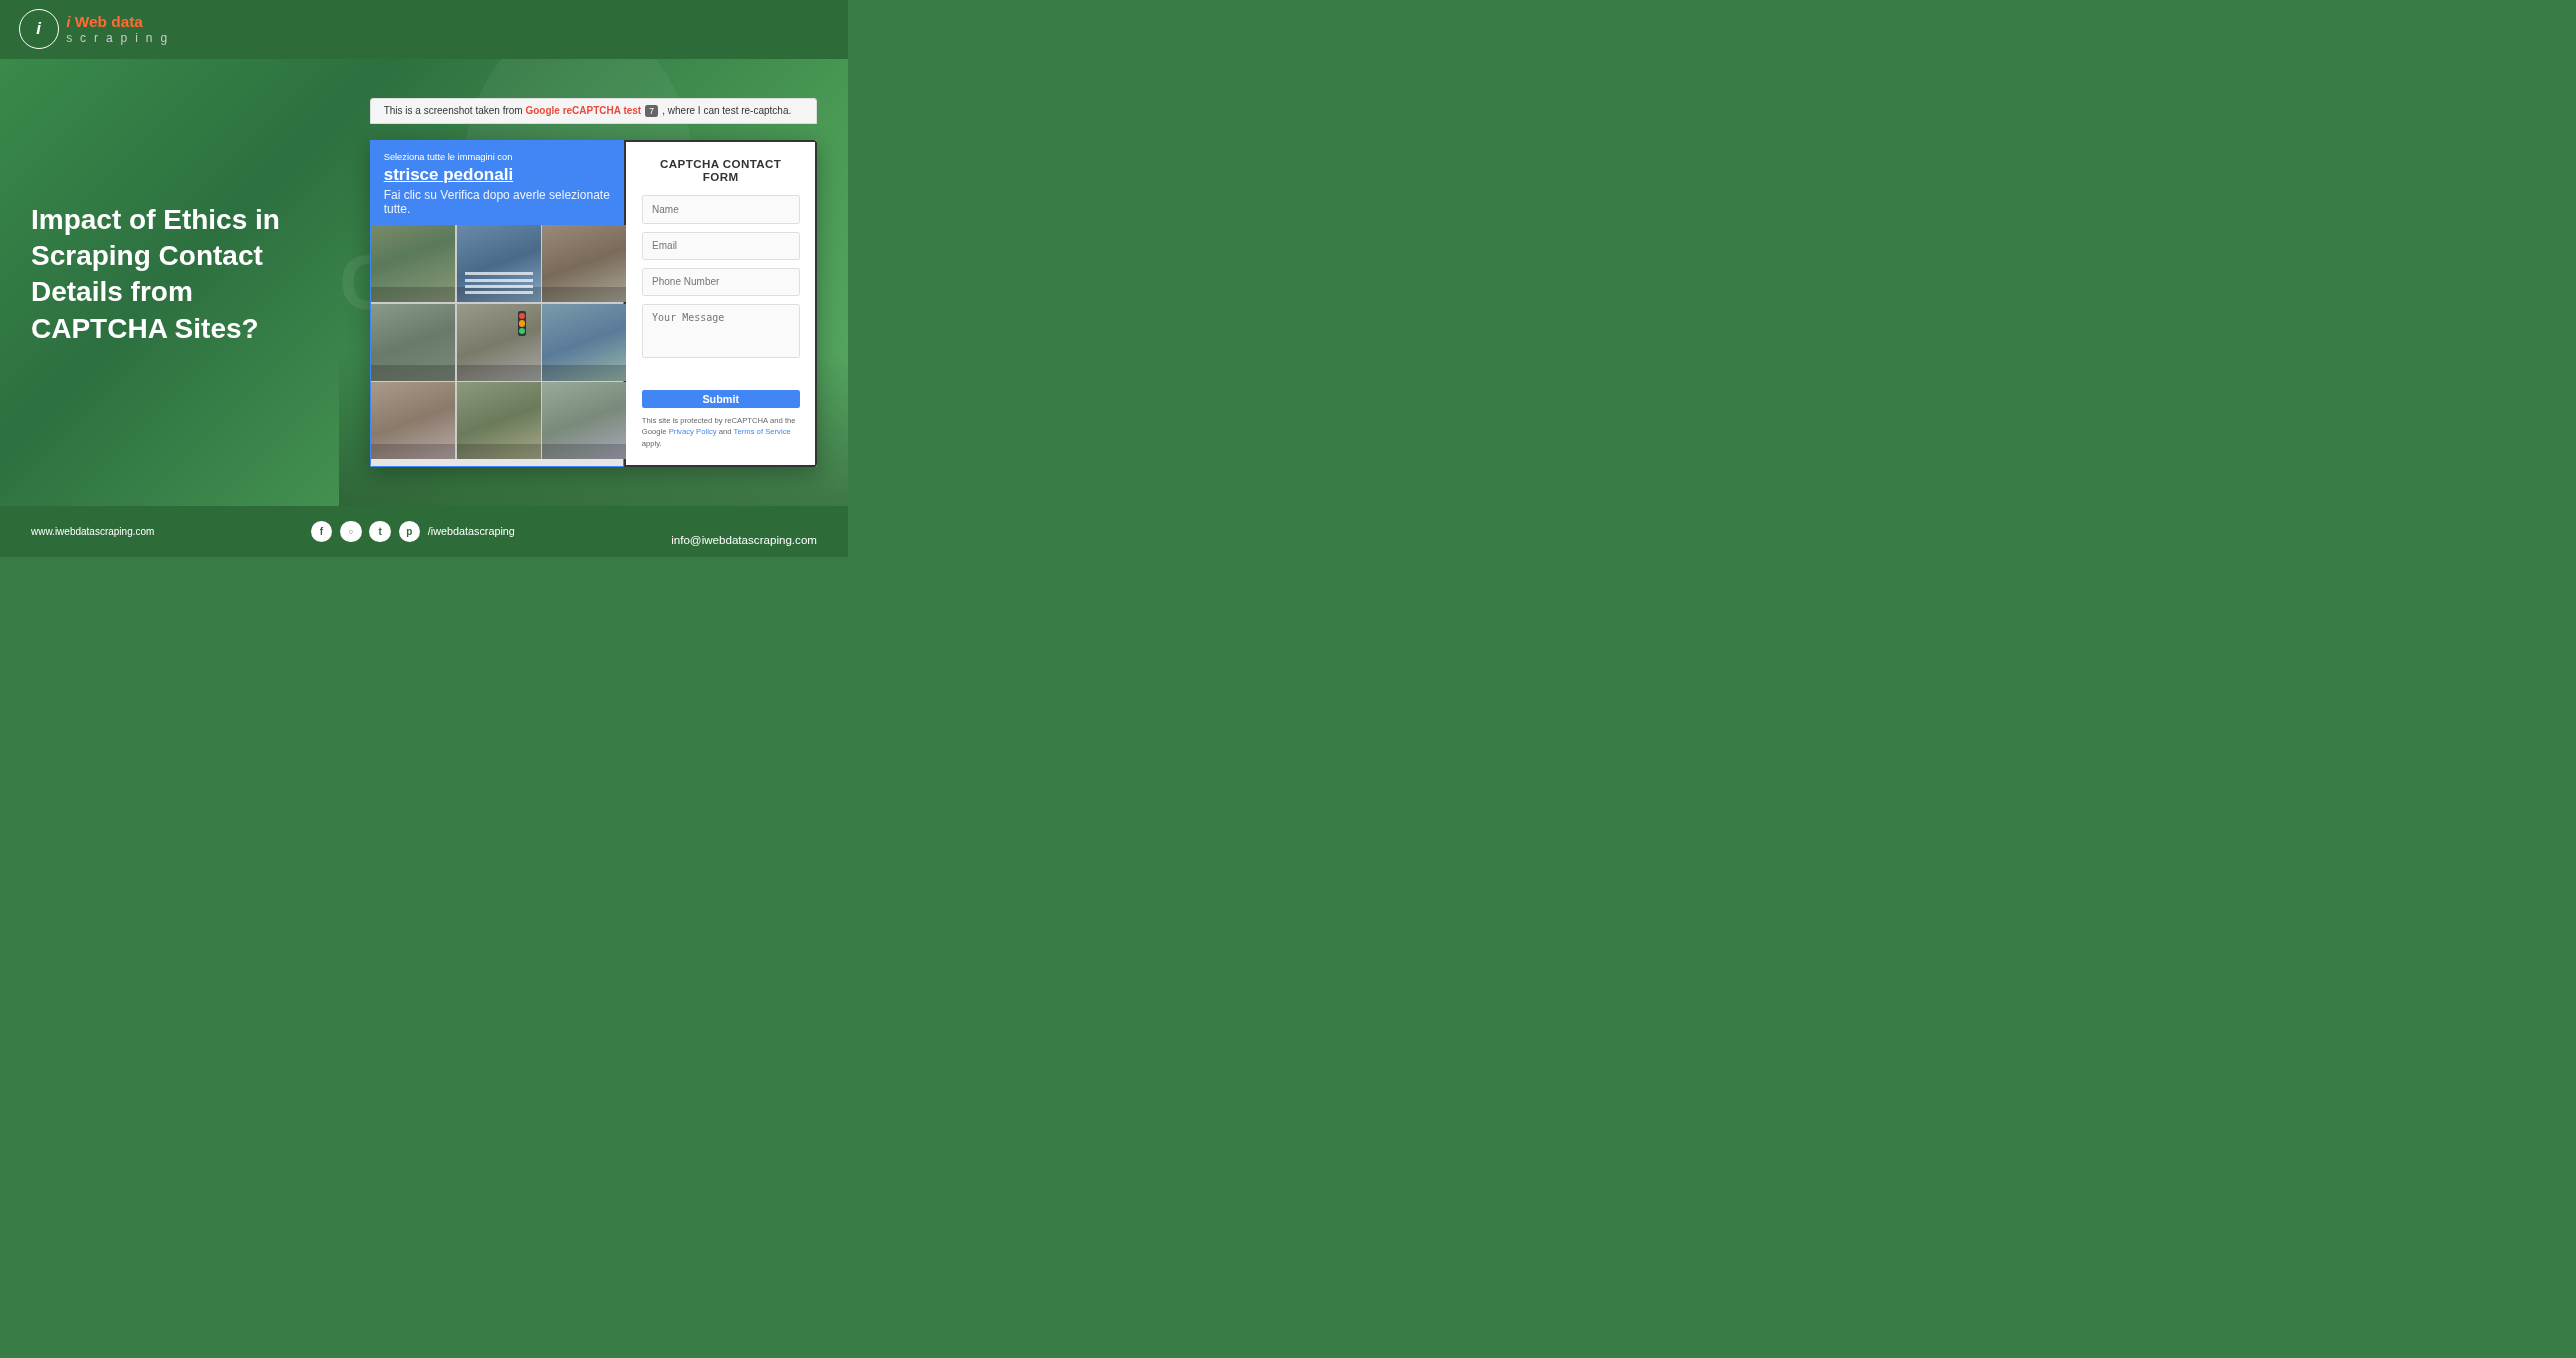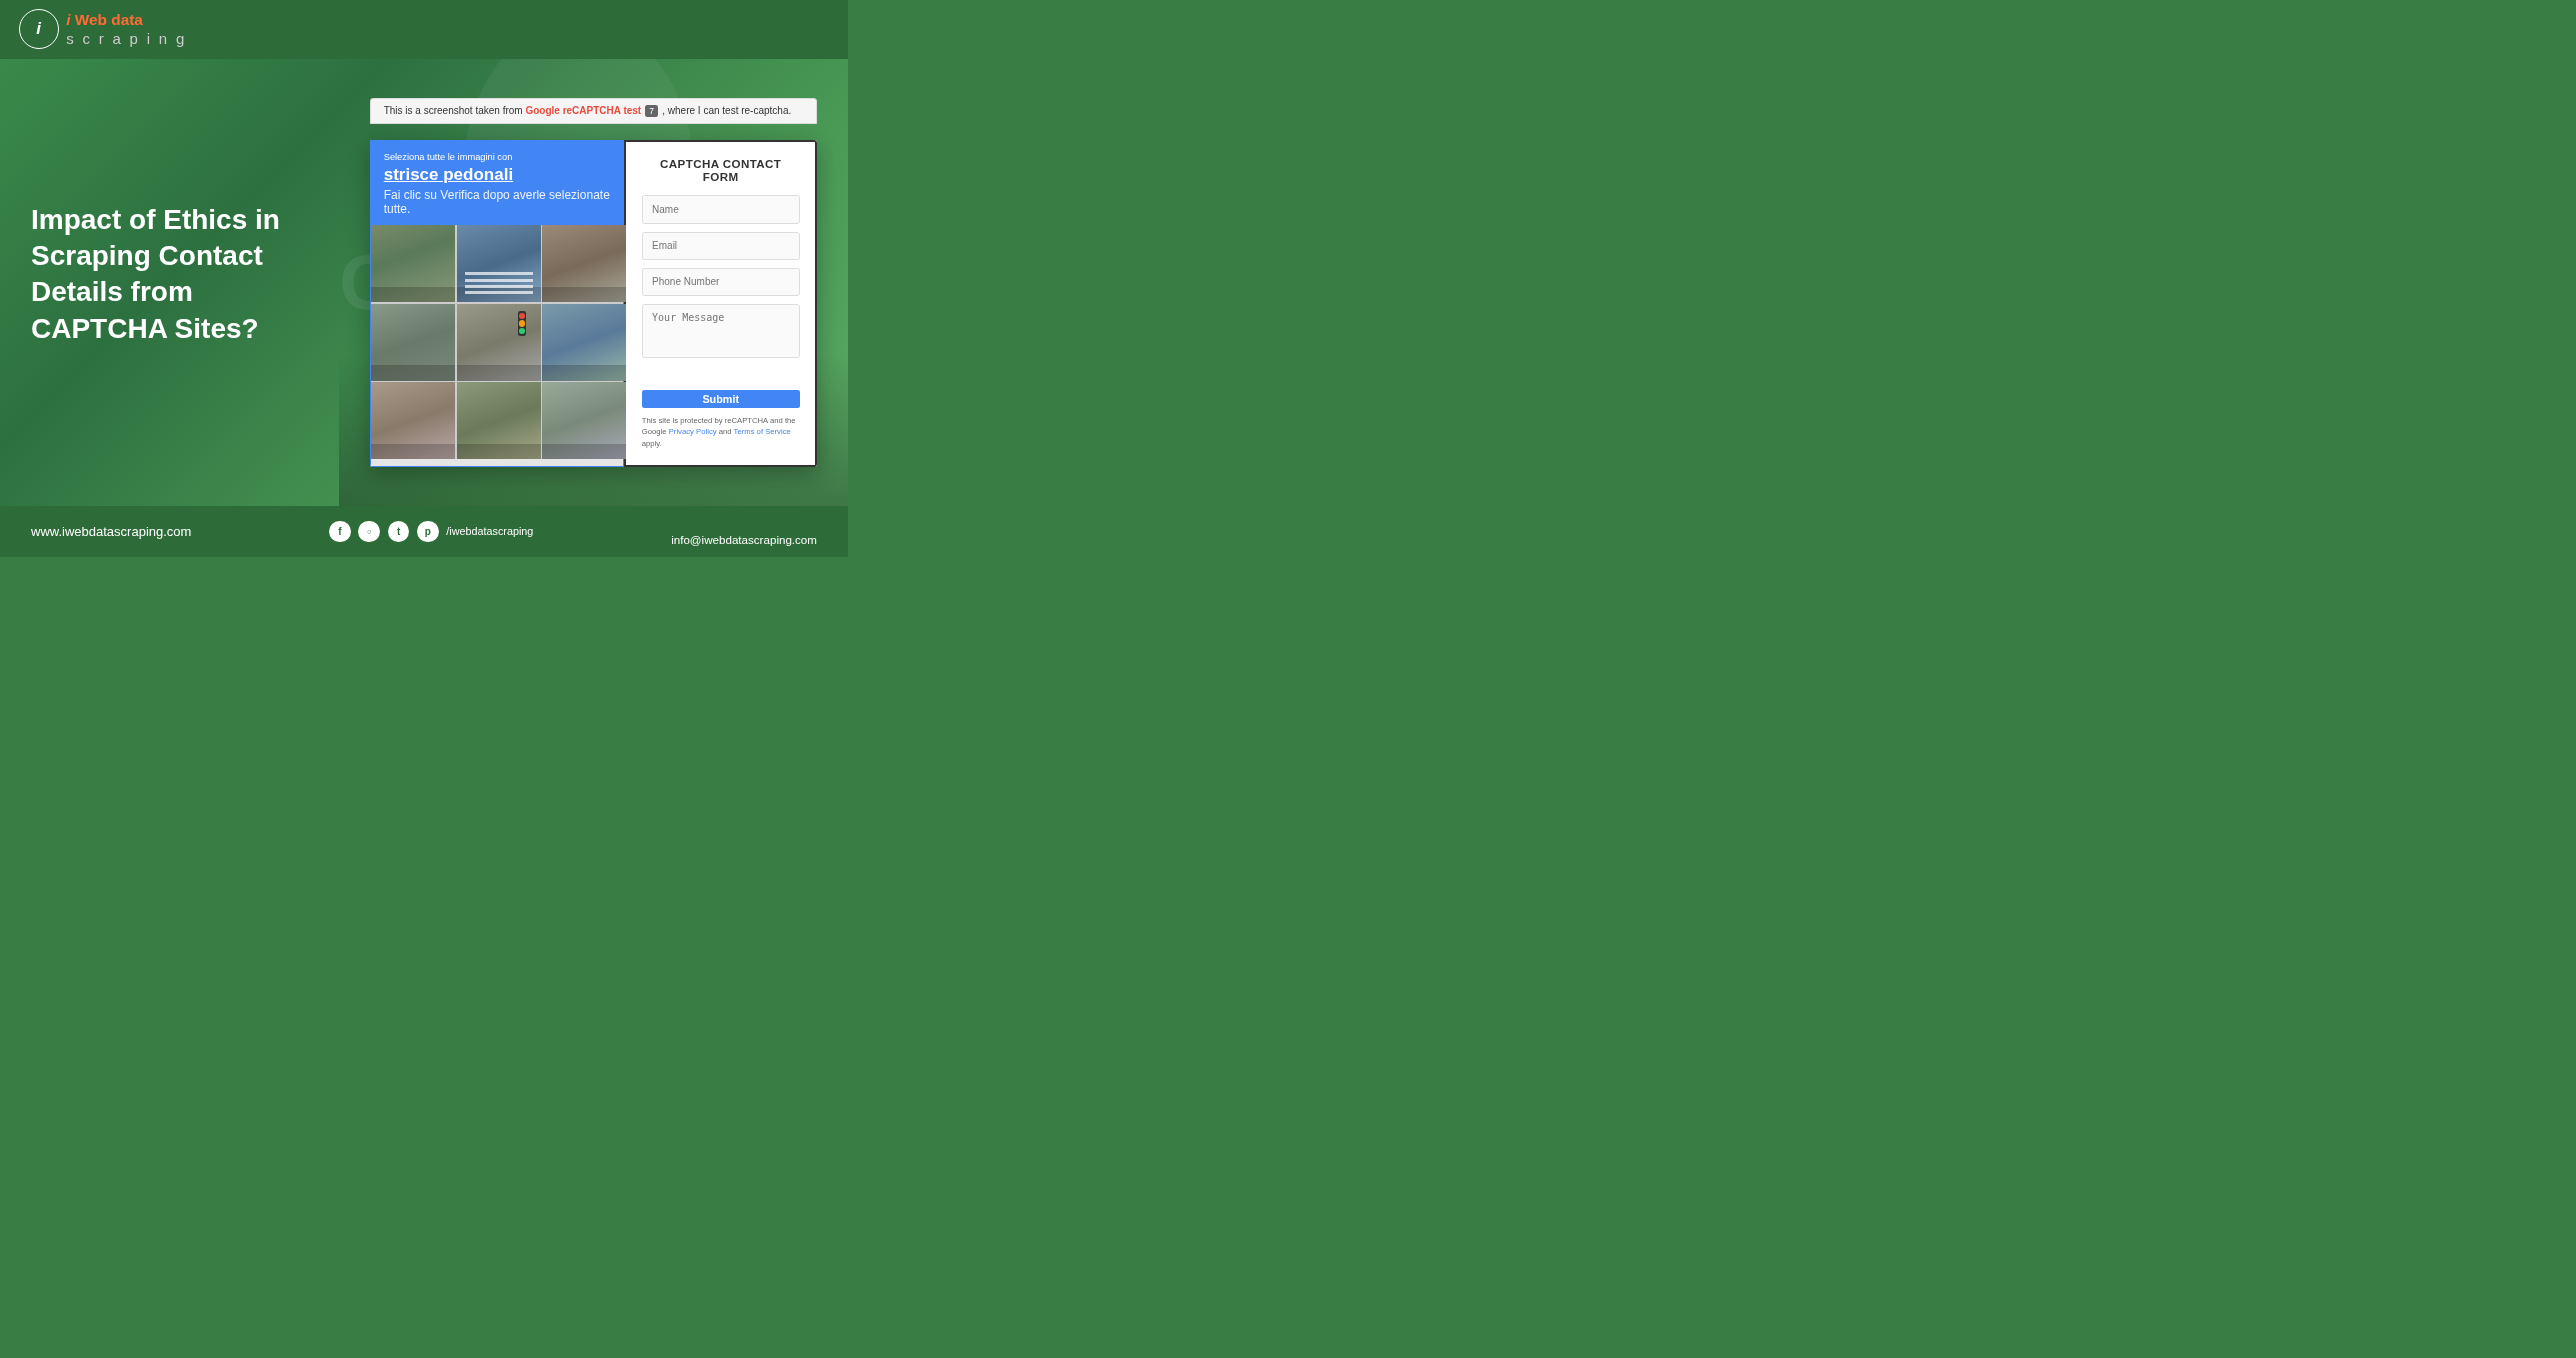--- a/index.html
+++ b/index.html
@@ -42,21 +42,21 @@
     .logo-text .web {
       font-size: 15.4px;
       font-weight: bold;
     }
 
     .logo-text .web span {
       color: #ff6b35;
     }
 
     .logo-text .scraping {
-      font-size: 15px;
+      font-size: 12px;
       letter-spacing: 2.3px;
       color: #ccc;
     }
 
     
     .main-content {
       background: linear-gradient(135deg, #3a8a4a 0%, #2d7040 30%, #4a9a55 70%, #5aaa65 100%);
       min-height: 447px;
       display: flex;
       align-items: center;
@@ -294,21 +294,21 @@
     .footer {
       background: #2d6b38;
       padding: 10.8px 31px;
       display: flex;
       align-items: center;
       justify-content: space-between;
     }
 
     .footer-website {
       color: white;
-      font-size: 13px;
+      font-size: 10px;
     }
 
     .footer-social {
       display: flex;
       align-items: center;
       gap: 7.7px;
       color: white;
       font-size: 10.8px;
     }
 

